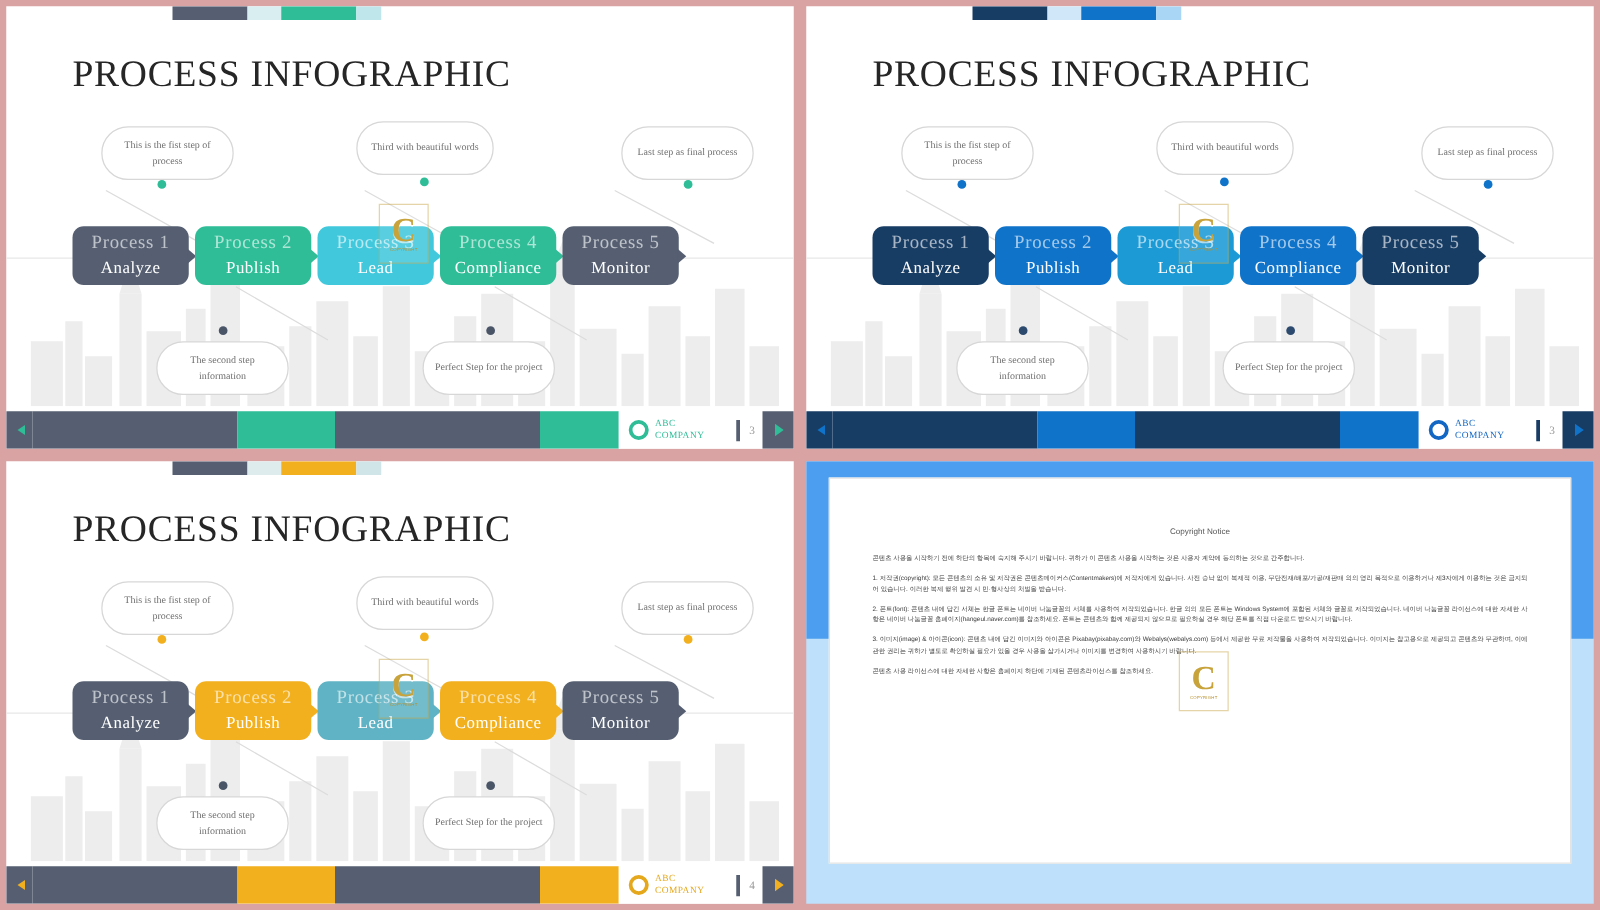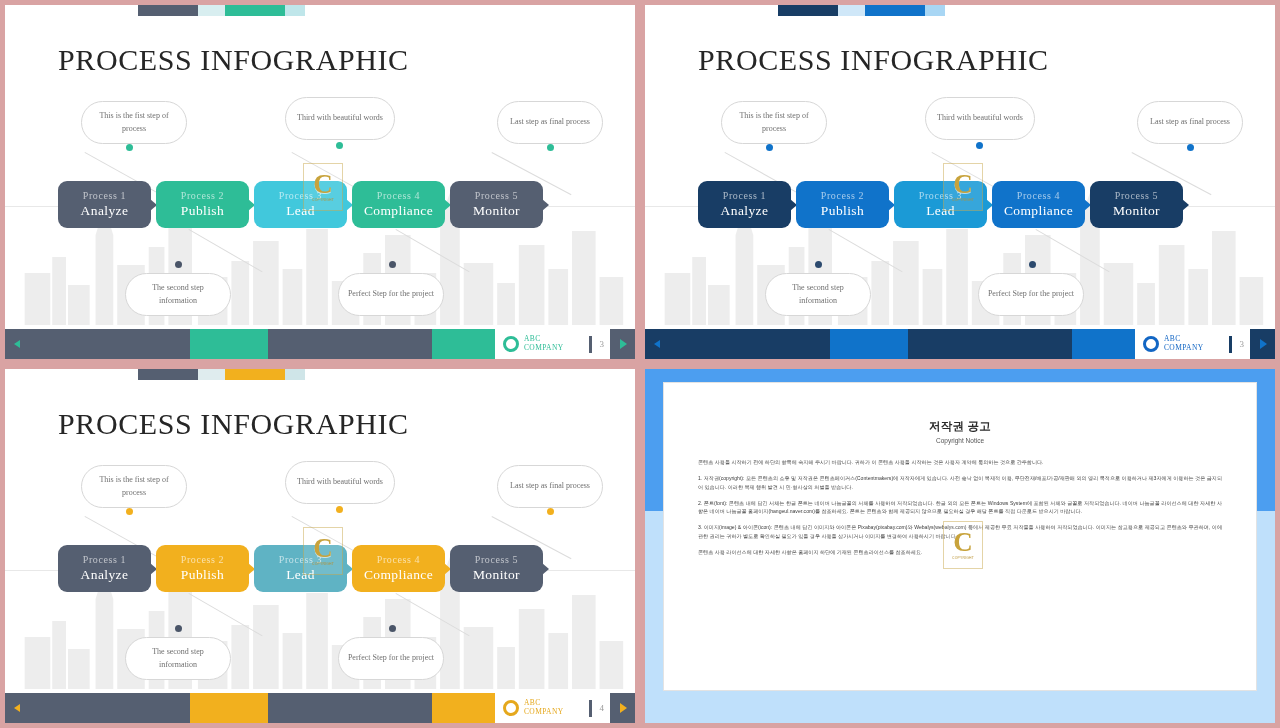--- a/index.html
+++ b/index.html
@@ -65,21 +65,21 @@
   }
   .pbox {
     position: relative;
     width: 93px; height: 47px;
     border-radius: 9px;
     display: flex; flex-direction: column;
     align-items: center; justify-content: center;
     font-family: "Liberation Serif", serif;
     color: #ffffff;
   }
-  .pbox .p-top { font-size: 10px; opacity: .62; letter-spacing: .6px; line-height: 1.3; }
+  .pbox .p-top { font-size: 15px; opacity: .62; letter-spacing: .6px; line-height: 1.3; }
   .pbox .p-main { font-size: 13.5px; letter-spacing: .4px; line-height: 1.4; }
   .pbox::after {
     content: "";
     position: absolute; right: -6px; top: 50%;
     transform: translateY(-50%);
     width: 0; height: 0;
     border-top: 6px solid transparent;
     border-bottom: 6px solid transparent;
     border-left: 7px solid currentColor;
   }
@@ -578,21 +578,20 @@
           <span class="arrow"></span>
         </div>
       </div>
     </div>
   </div>
 
   <div class="cell doccell">
     <div class="docwrap">
       <div class="blueband"></div>
       <div class="docpaper">
-        <div class="doc-title">저작권 공고</div>
         <div class="doc-sub">Copyright Notice</div>
         <div class="doc-p">콘텐츠 사용을 시작하기 전에 하단의 항목에 숙지해 주시기 바랍니다. 귀하가 이 콘텐츠 사용을 시작하는 것은 사용자 계약에 동의하는 것으로 간주합니다.</div>
         <div class="doc-p">1. 저작권(copyright): 모든 콘텐츠의 소유 및 저작권은 콘텐츠메이커스(Contentmakers)에 저작자에게 있습니다. 사전 승낙 없이 복제적 이용, 무단전재/배포/가공/재판매 외의 영리 목적으로 이용하거나 제3자에게 이용하는 것은 금지되어 있습니다. 이러한 복제 행위 발견 시 민·형사상의 처벌을 받습니다.</div>
         <div class="doc-p">2. 폰트(font): 콘텐츠 내에 담긴 서체는 한글 폰트는 네이버 나눔글꼴의 서체를 사용하여 저작되었습니다. 한글 외의 모든 폰트는 Windows System에 포함된 서체와 글꼴로 저작되었습니다. 네이버 나눔글꼴 라이선스에 대한 자세한 사항은 네이버 나눔글꼴 홈페이지(hangeul.naver.com)를 참조하세요. 폰트는 콘텐츠와 함께 제공되지 않으므로 필요하실 경우 해당 폰트를 직접 다운로드 받으시기 바랍니다.</div>
         <div class="doc-p">3. 이미지(image) &amp; 아이콘(icon): 콘텐츠 내에 담긴 이미지와 아이콘은 Pixabay(pixabay.com)와 Webalys(webalys.com) 등에서 제공한 무료 저작물을 사용하여 저작되었습니다. 이미지는 참고용으로 제공되고 콘텐츠와 무관하며, 이에 관한 권리는 귀하가 별도로 확인하실 필요가 있을 경우 사용을 삼가시거나 이미지를 변경하여 사용하시기 바랍니다.</div>
         <div class="doc-p">콘텐츠 사용 라이선스에 대한 자세한 사항은 홈페이지 하단에 기재된 콘텐츠라이선스를 참조하세요.</div>
       </div>
       <div class="wm" style="left:298px;top:152px;">
         <span class="glyph">C</span>
         <span class="sub">COPYRIGHT</span>

